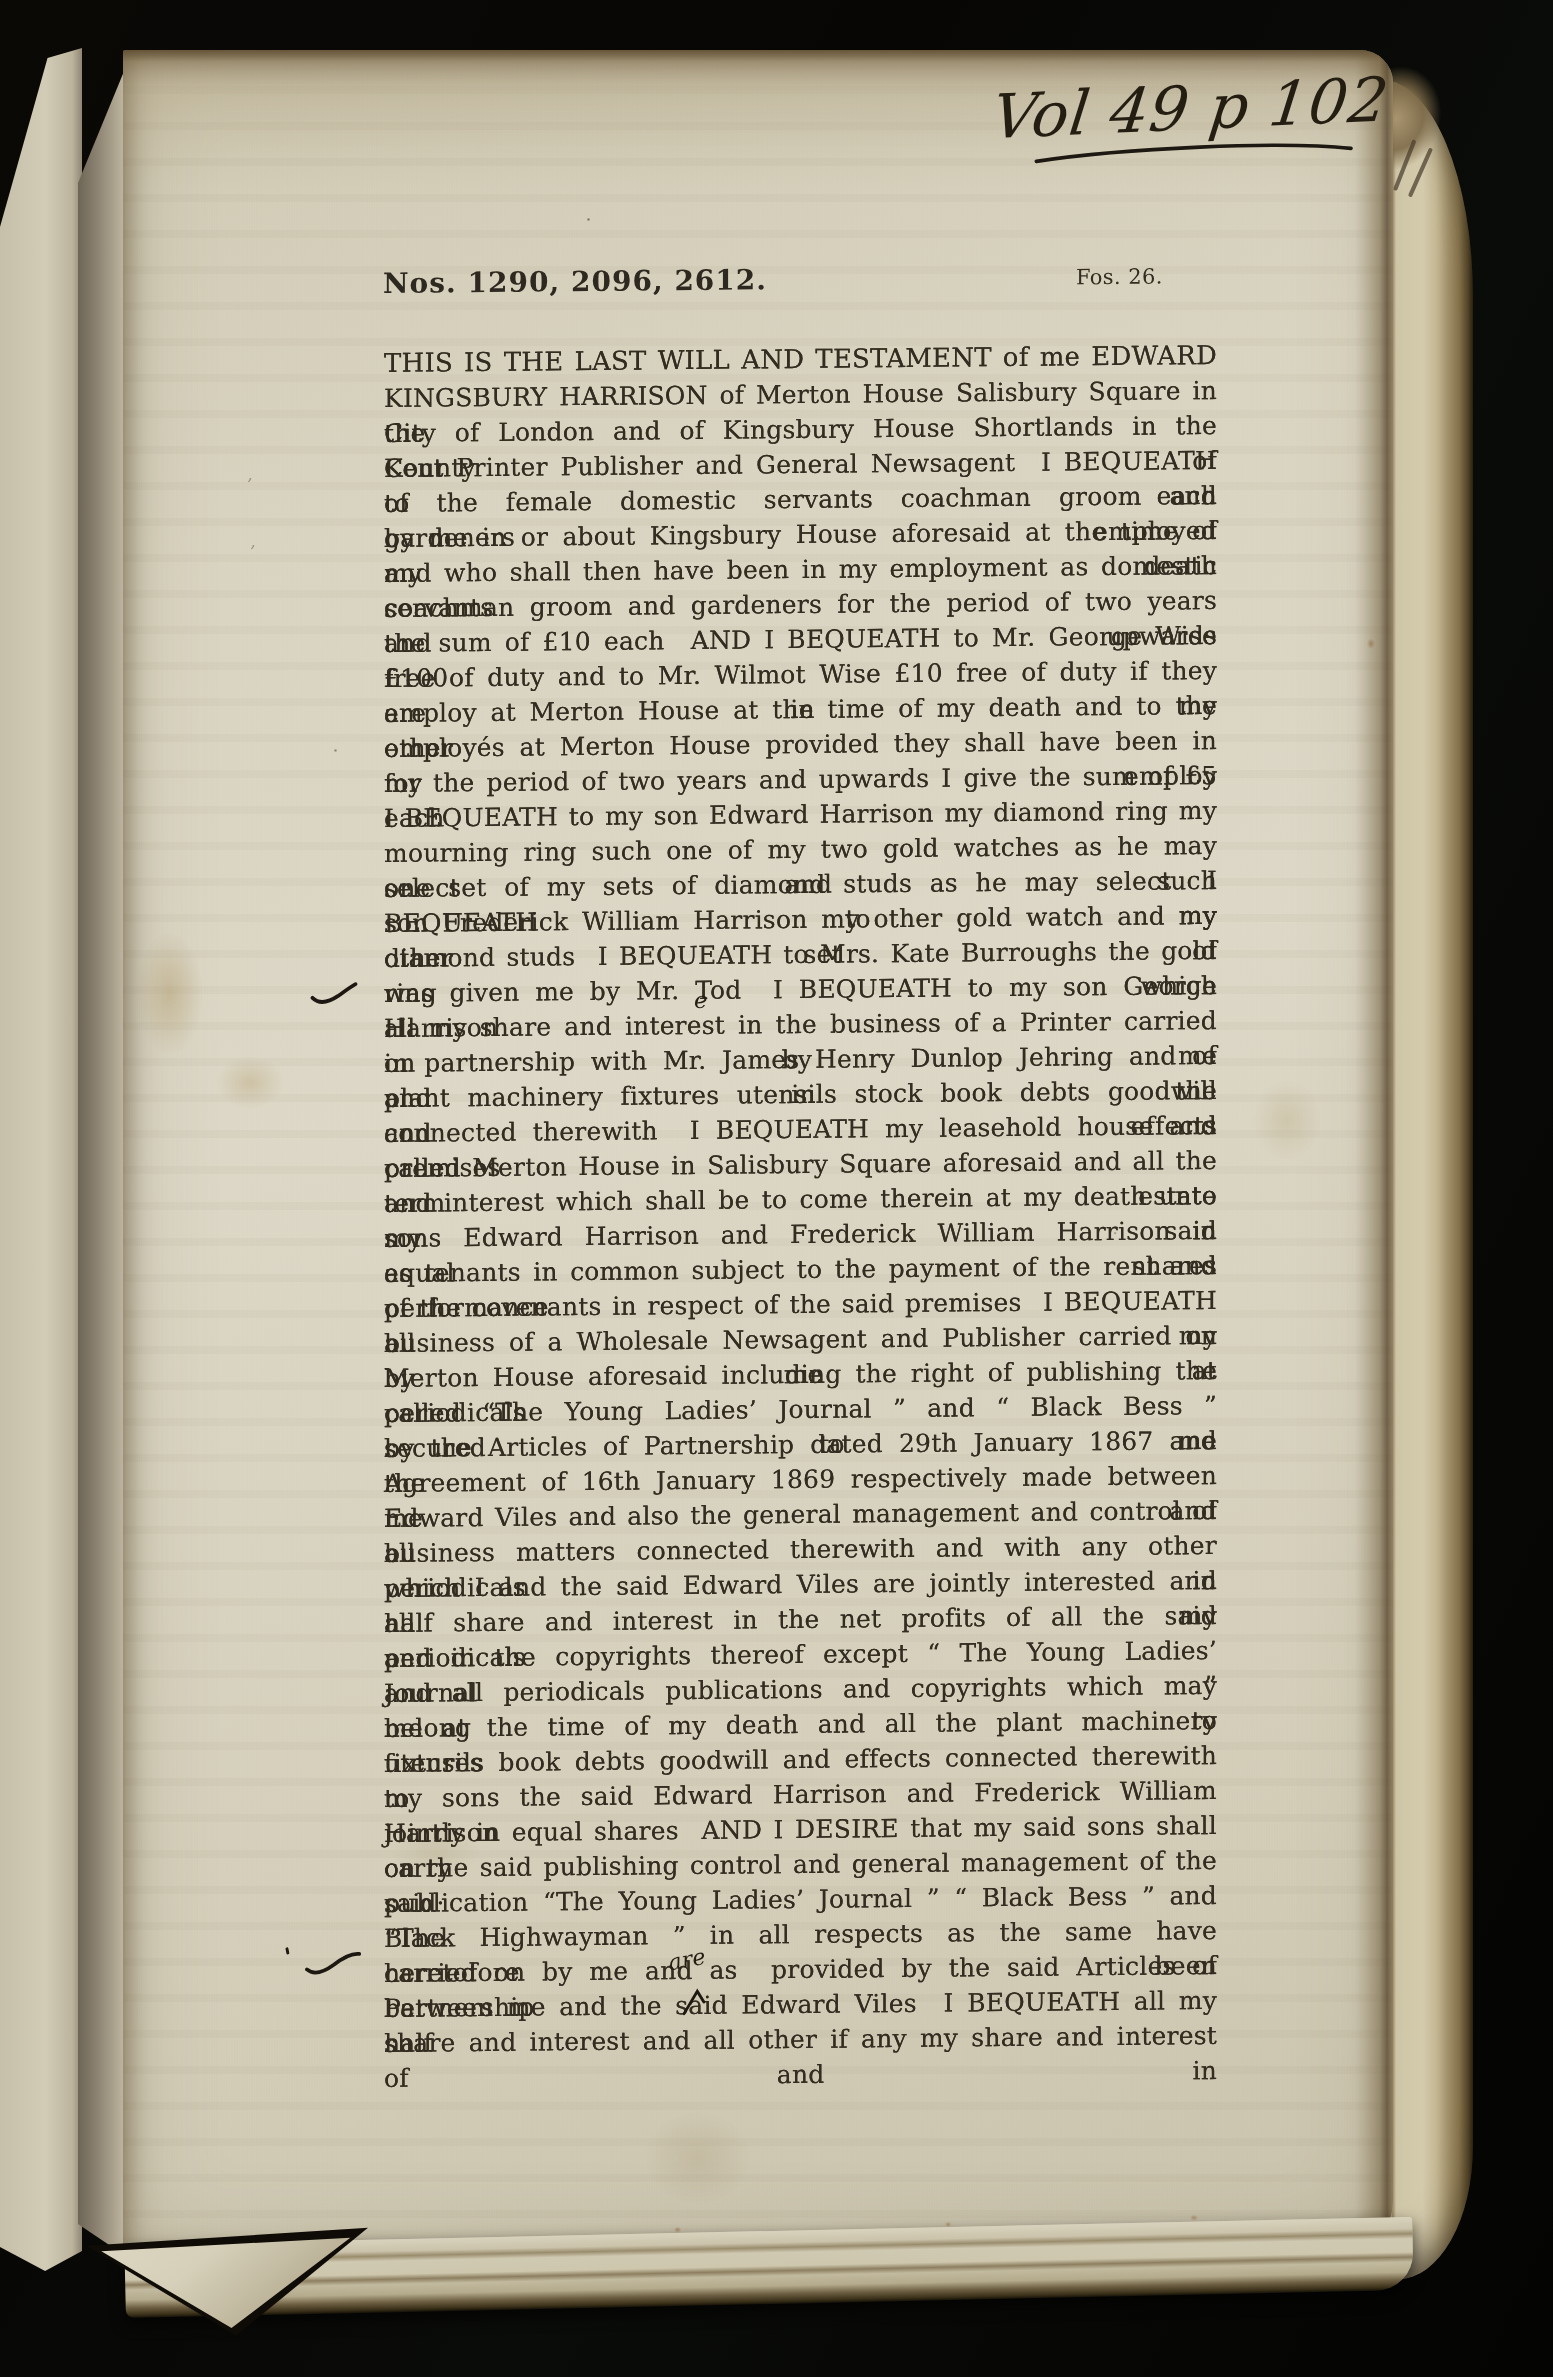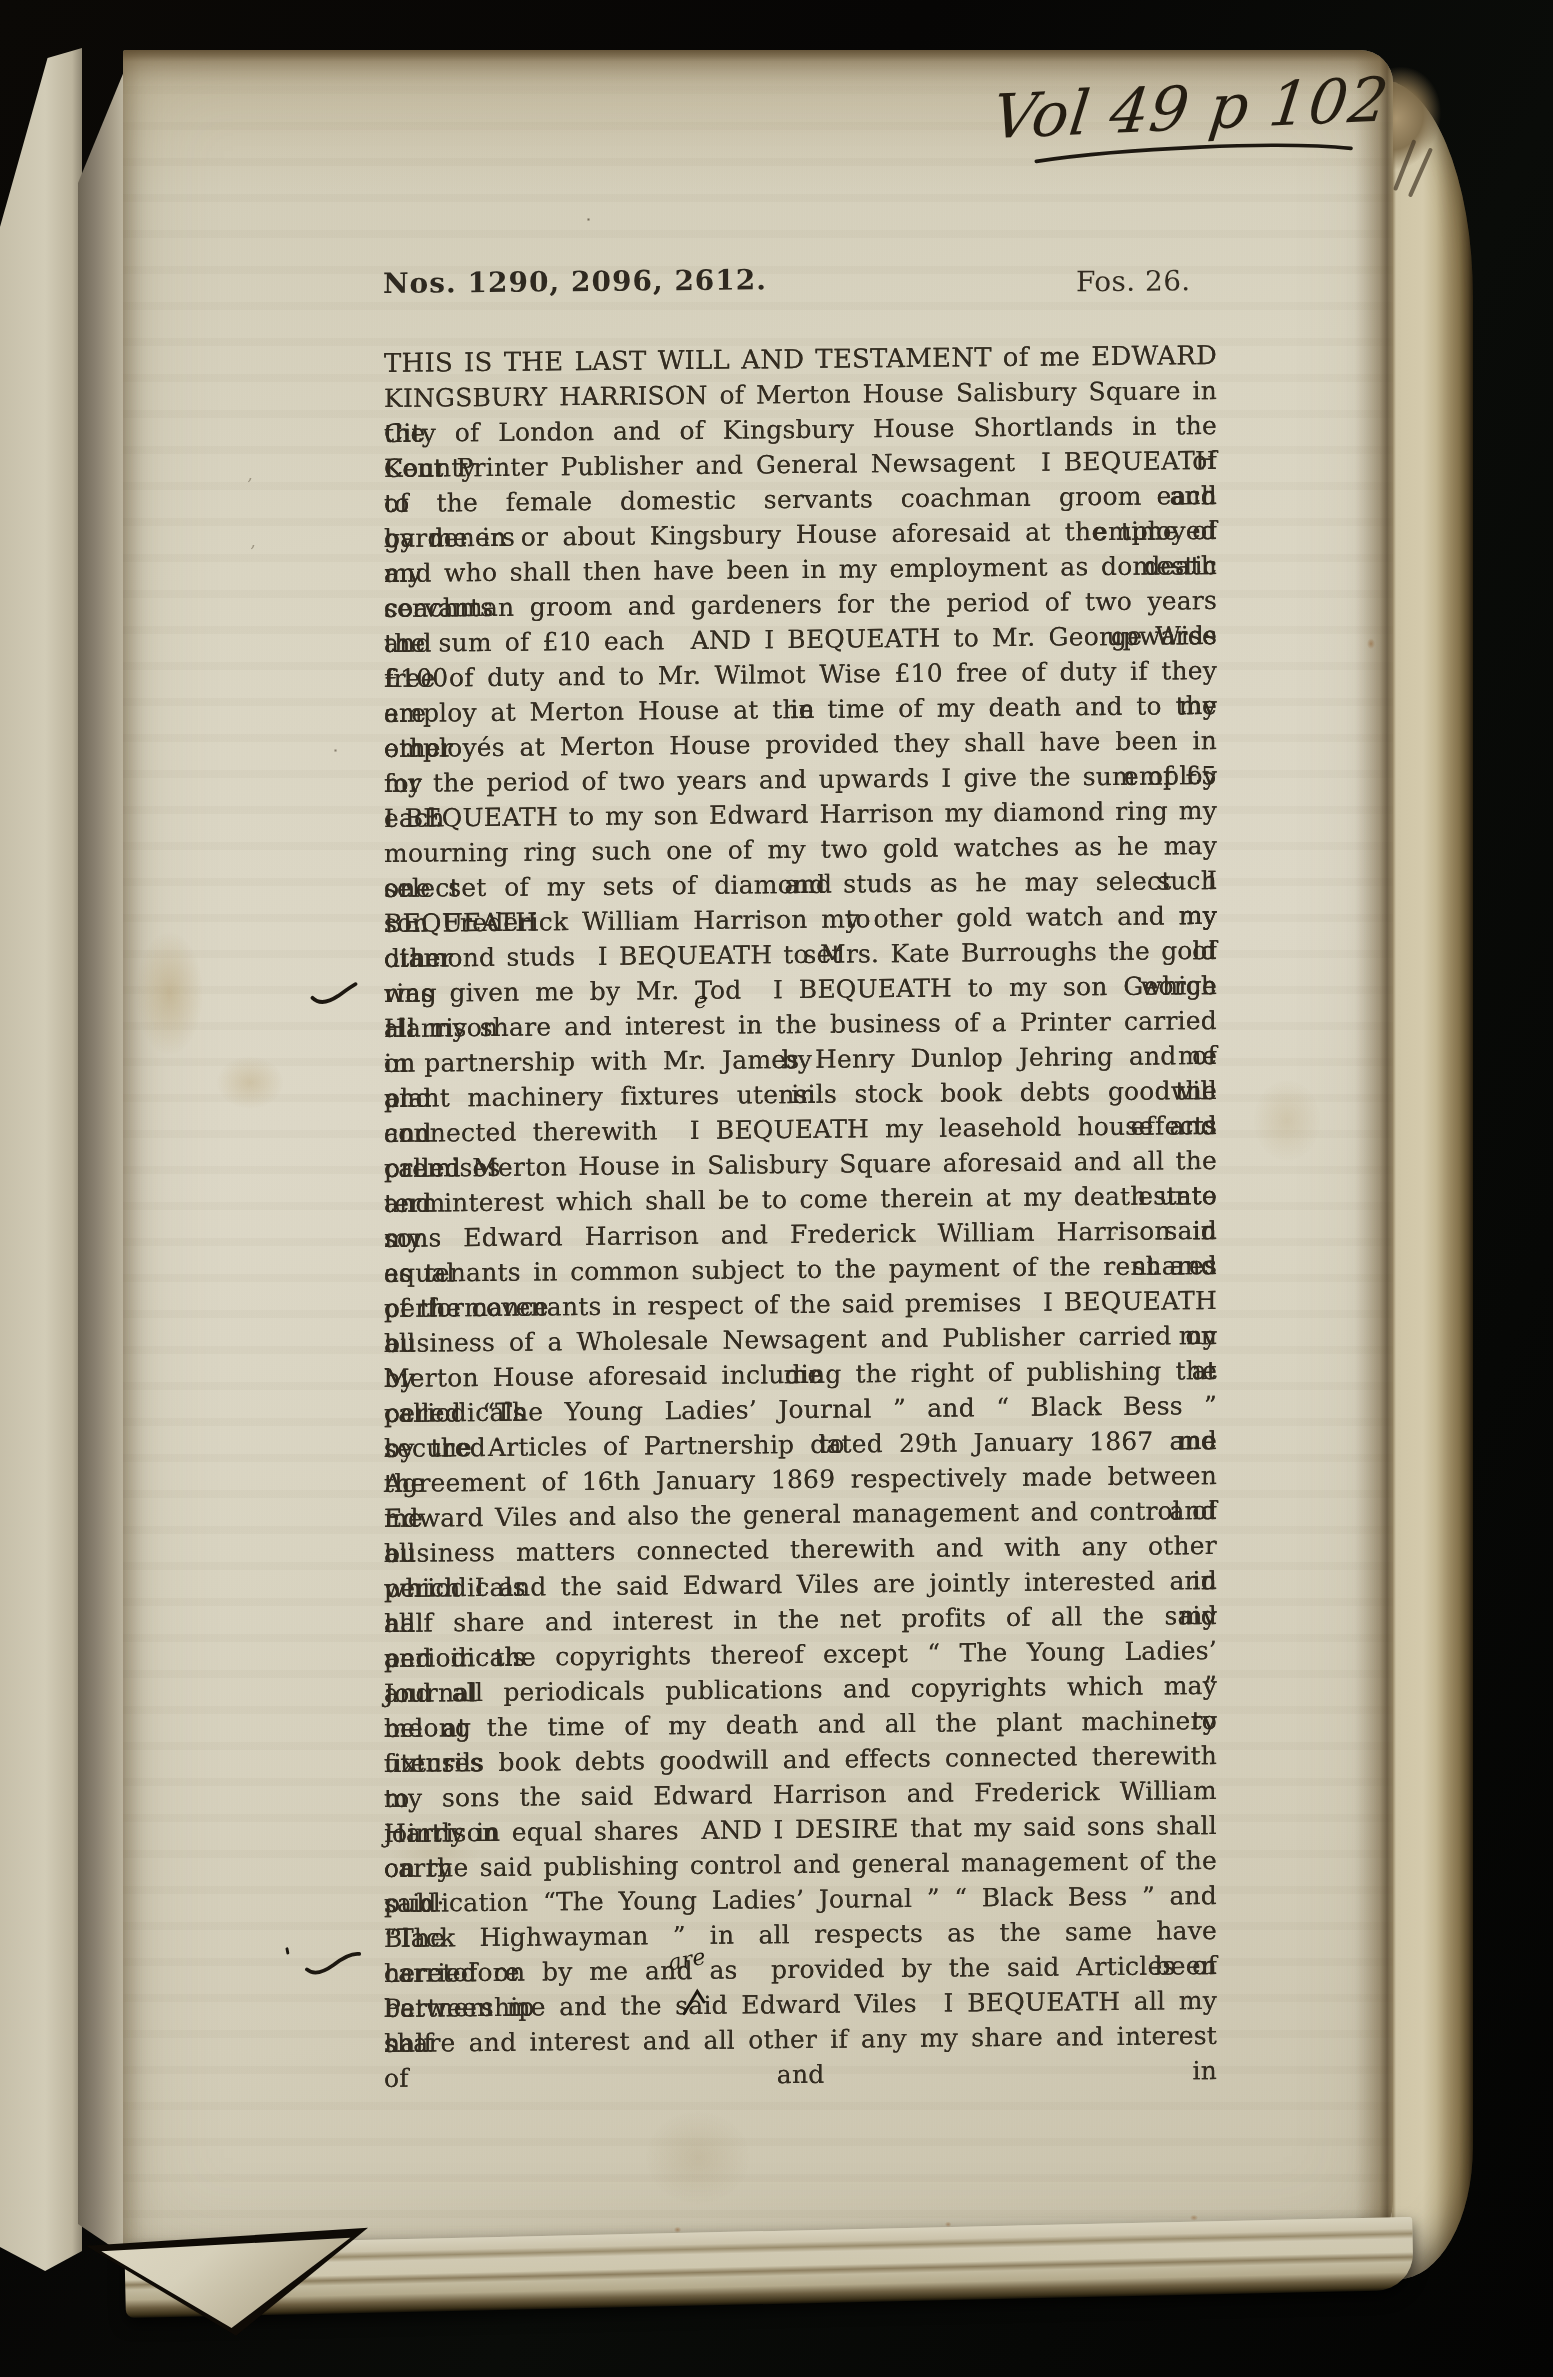--- a/index.html
+++ b/index.html
@@ -102,21 +102,21 @@
   
   .content{position:absolute;inset:0;transform:skewY(-0.55deg);transform-origin:383px 333px;}
   .hand{color:#241d12;font-style:italic;font-family:"DejaVu Serif",serif;}
   .vol-ref{
     position:absolute;left:993px;top:80px;font-size:61px;letter-spacing:0.8px;
     transform:rotate(-2deg) skewX(-9deg);white-space:nowrap;
   }
   .vol-underline{position:absolute;left:1031px;top:147px;}
   .nos{position:absolute;left:383px;top:267px;font-size:28px;font-weight:bold;
        letter-spacing:1px;color:#2e2920;}
-  .fos{position:absolute;left:1076px;top:272px;font-size:28px;color:#332c21;letter-spacing:0.4px;}
+  .fos{position:absolute;left:1076px;top:272px;font-size:21px;color:#332c21;letter-spacing:0.4px;}
   .body-text{
     position:absolute;left:384px;top:346px;width:833px;
     font-size:25px;line-height:35px;color:#332c21;
     letter-spacing:0.2px;word-spacing:2.1px;
     text-shadow:0 0 0.5px rgba(45,38,26,.85);
   }
   .body-text .bline{
     height:35px;white-space:pre-wrap;
     text-align:justify;text-align-last:justify;text-justify:inter-word;
   }

